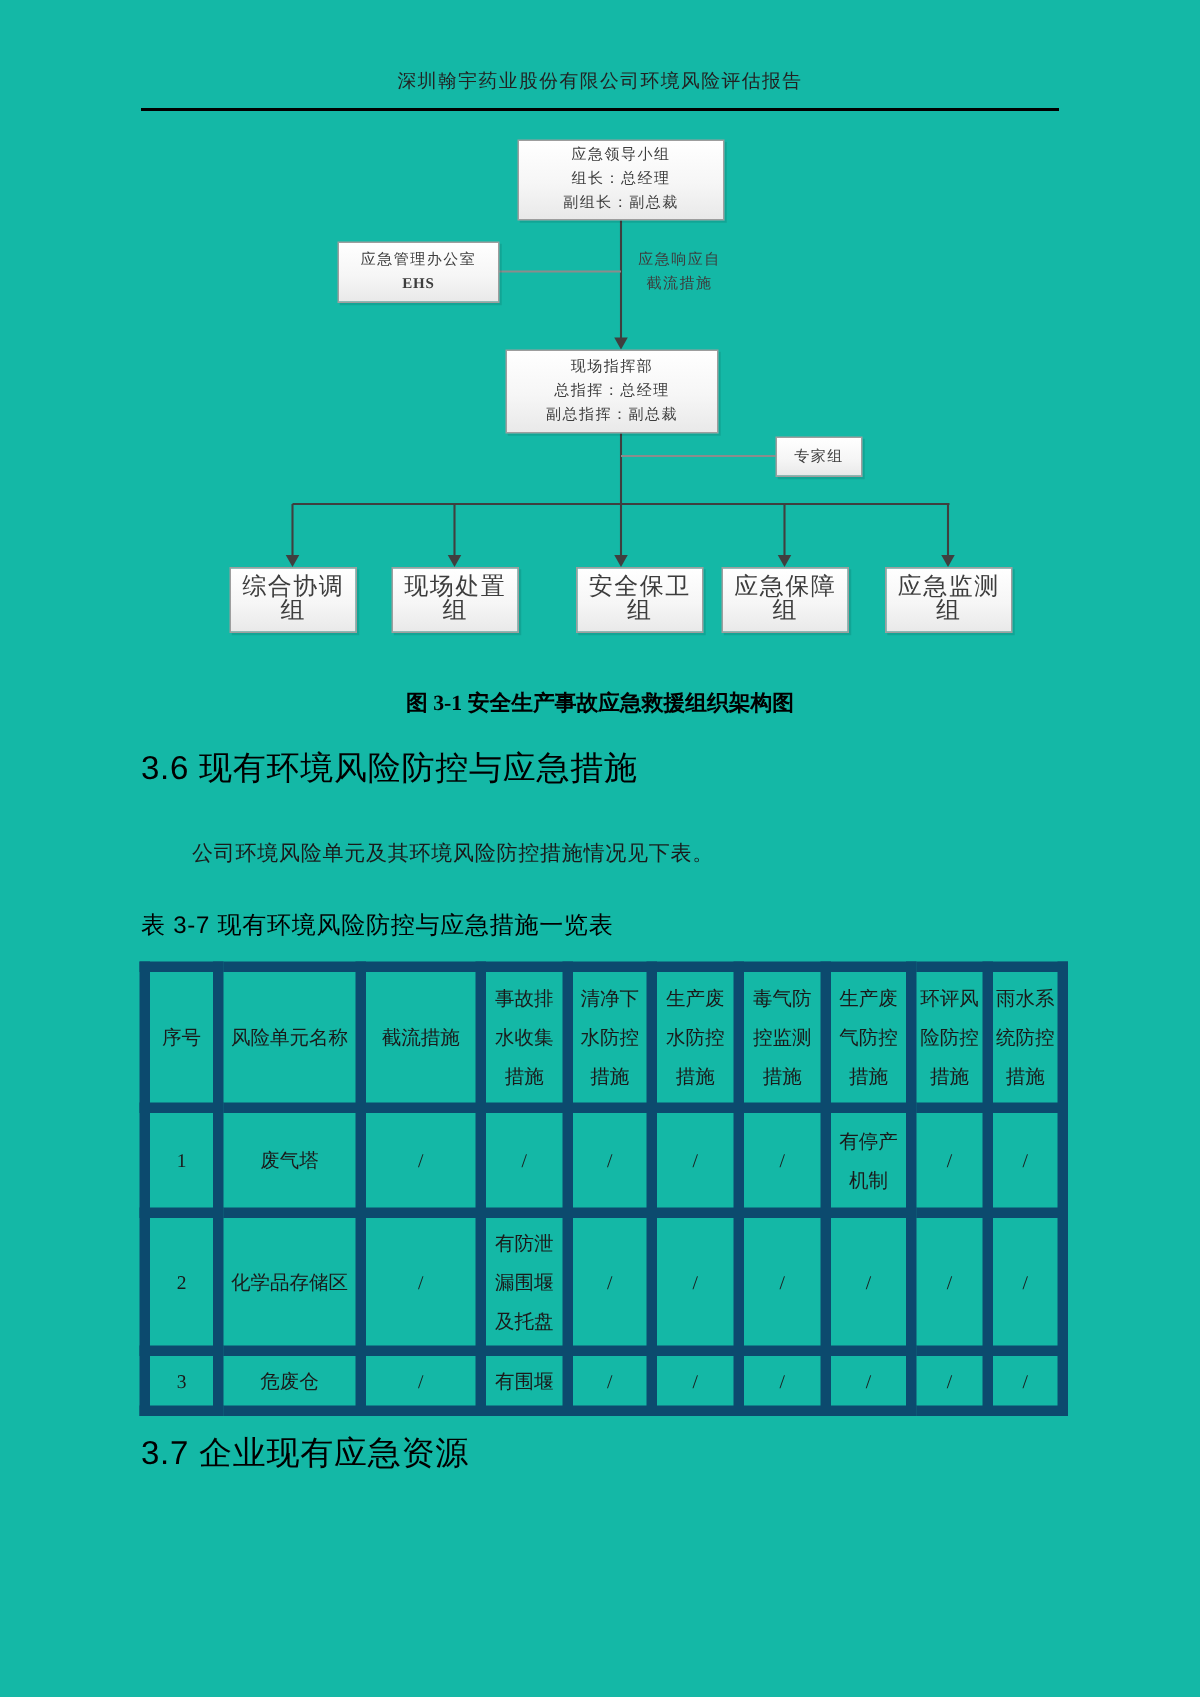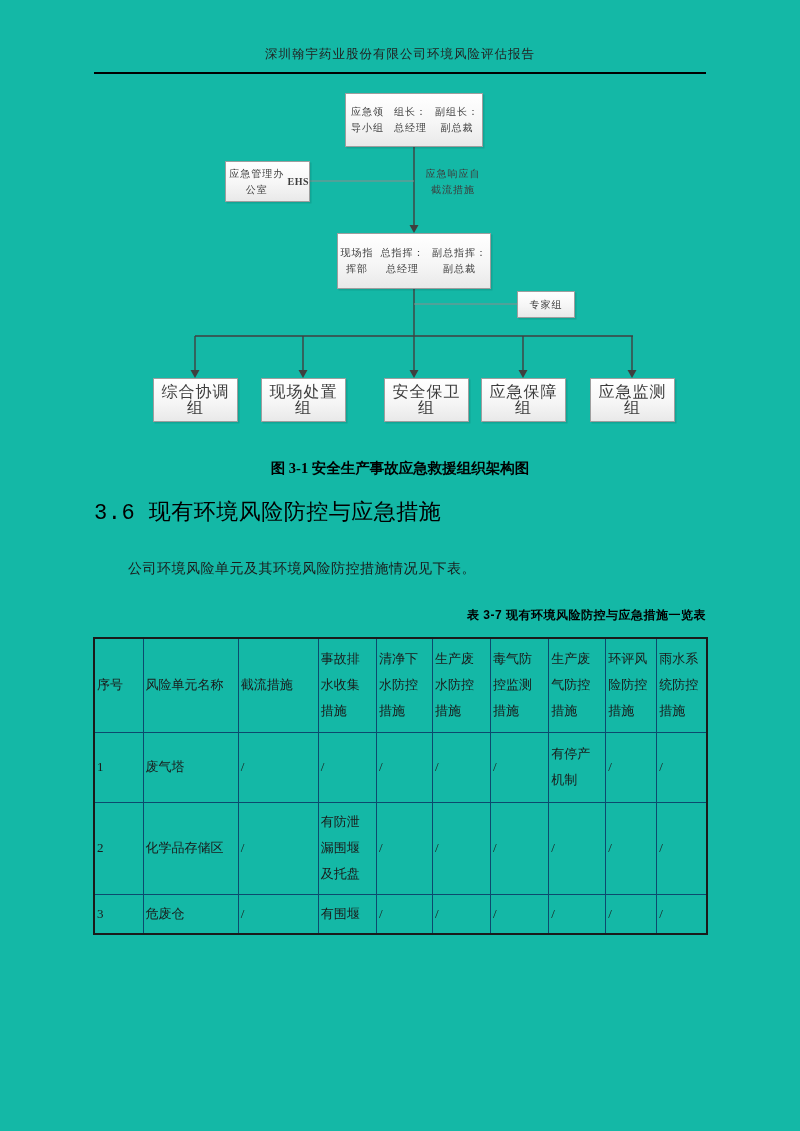--- a/index.html
+++ b/index.html
@@ -35,36 +35,36 @@
     height: 345px;
     margin-top: 16px;
   }
   .orgchart svg.connectors {
     position: absolute; left: 0; top: 0;
     width: 612px; height: 345px;
   }
   .obox {
     position: absolute;
     display: flex;
-    flex-direction: row;
+    flex-direction: column;
     align-items: center;
     justify-content: center;
     border: 1px solid #9e9e9e;
     background: linear-gradient(180deg, #ffffff 0%, #f6f6f6 55%, #e9e9e9 100%);
     box-shadow: 1.5px 1.5px 0 rgba(0,0,0,0.10);
     font-size: 10px;
     line-height: 16px;
     color: #3d3d3d;
     text-align: center;
     letter-spacing: 1px;
   }
   .obox.leader  { left: 251px; top: 3px;   width: 138px; height: 54px; }
-  .obox.office  { left: 131px; top: 71px;  width: 85px;  height: 41px; }
+  .obox.office  { left: 131px; top: 71px;  width: 108px;  height: 41px; }
   .obox.office .oline:nth-child(2) { font-weight: bold; letter-spacing: 0.5px; }
-  .obox.command { left: 243px; top: 143px; width: 154px; height: 56px; }
+  .obox.command { left: 243px; top: 143px; width: 142px; height: 56px; }
   .obox.expert  { left: 423px; top: 201px; width: 58px;  height: 27px; }
   .obox.team    { top: 288px; width: 85px; height: 44px; font-size: 16px; }
   .team.t1 { left: 59px; }
   .team.t2 { left: 167px; }
   .team.t3 { left: 290px; }
   .team.t4 { left: 387px; }
   .team.t5 { left: 496px; }
   .translabel {
     position: absolute;
     left: 326px; top: 76px; width: 66px;
@@ -77,52 +77,53 @@
   
   .fig-caption {
     margin-top: 24px;
     text-align: center;
     font-weight: bold;
     font-size: 14.5px;
     color: #000;
   }
   .sec-heading {
     margin-top: 19px;
-    font-family: Liberation Mono, monospace;
+    font-family: Liberation Sans, sans-serif;
     font-weight: 400;
     font-size: 22px;
     color: #000;
     letter-spacing: 0.5px;
   }
   .body-text {
     margin-top: 33px;
     font-size: 14px;
     text-indent: 34px;
     letter-spacing: 0.5px;
   }
   .tbl-caption {
     margin-top: 29px;
-    text-align: right;
+    text-align: left;
     font-family: "Liberation Sans", "DejaVu Sans", sans-serif;
-    font-weight: bold;
-    font-size: 12px;
+    font-weight: normal;
+    font-size: 16px;
     color: #000;
     letter-spacing: 0.5px;
   }
 
   
   table.risk {
     margin-top: 13px;
     border-collapse: collapse;
     table-layout: fixed;
     width: 615px;
     margin-left: -1px;
   }
   table.risk td {
-    border: 1px solid #0c4a6e;
+    border: 7px solid #0c4a6e;
+    text-align: center;
     vertical-align: middle;
     font-size: 13px;
     line-height: 26px;
     white-space: pre-line;
     color: #1a1a1a;
     padding: 0 2px;
     overflow: hidden;
   }
   table.risk { border: 2px solid #1a1a1a; }
   tr.h-row  td { height: 94px; }
@@ -304,16 +305,17 @@
           <td>/</td>
           <td>/</td>
           <td>/</td>
           <td>/</td>
           <td>/</td>
           <td>/</td>
         </tr>
       </tbody>
     </table>
 
+    <div class="sec-heading s37">3.7 企业现有应急资源</div>
 
   </div>
 
 </div>
 
 </body></html>

